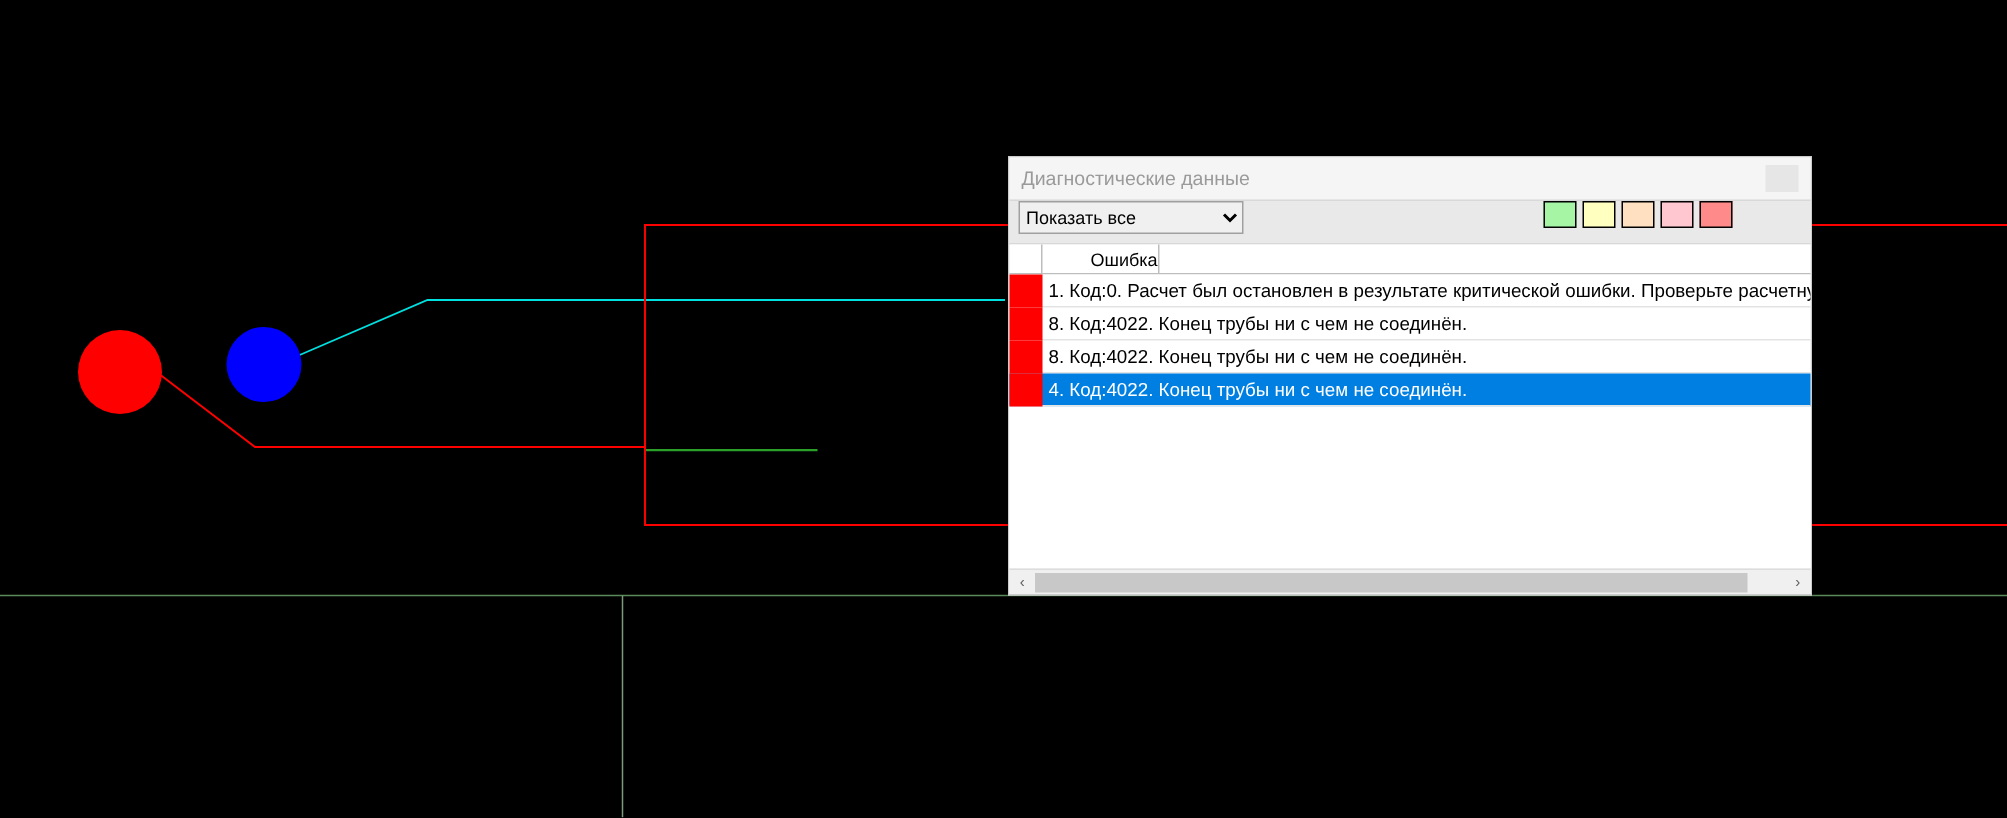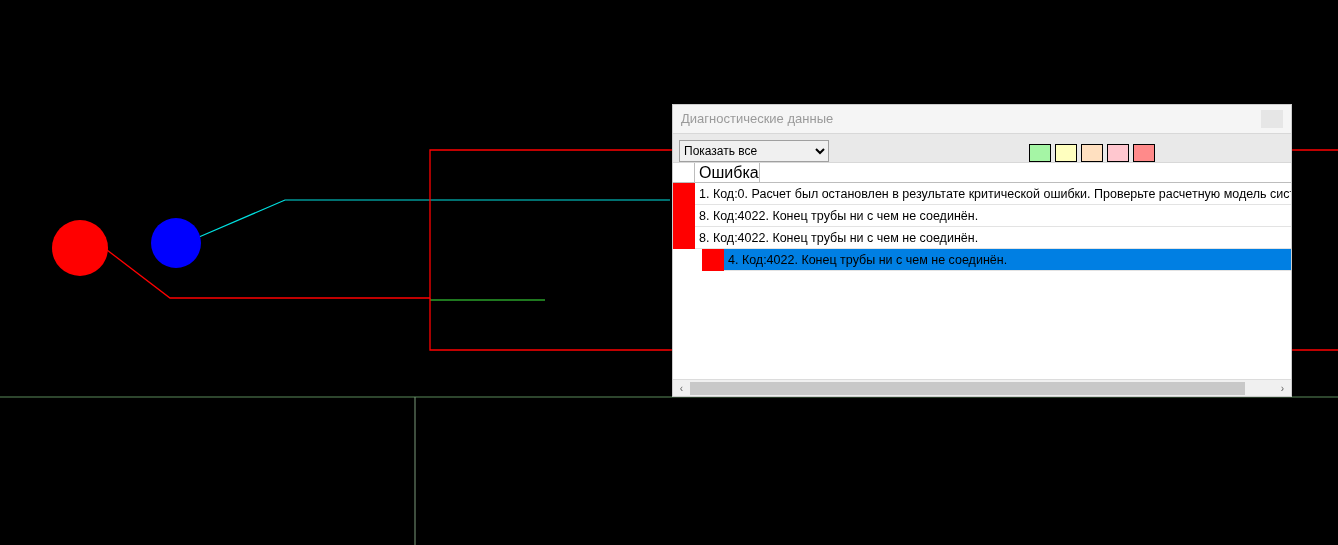--- a/index.html
+++ b/index.html
@@ -10,73 +10,74 @@
   .canvas { position: absolute; inset: 0; }
   .circle { position: absolute; border-radius: 50%; }
   .red-circle { width: 56px; height: 56px; background: #ff0000; left: 52px; top: 220px; }
   .blue-circle { width: 50px; height: 50px; background: #0000ff; left: 151px; top: 218px; }
   svg.overlay { position: absolute; inset: 0; width: 1338px; height: 545px; pointer-events: none; }
 
   
   .diag-window {
     position: absolute;
     left: 672px; top: 104px;
-    width: 620px;
+    width: 536px;
     background: #fff;
     border: 1px solid #ccc;
     box-shadow: 0 0 4px rgba(0,0,0,.3);
   }
   .diag-titlebar {
     height: 28px; line-height: 28px;
     padding: 0 8px;
     color: #9a9a9a;
     background: #f5f5f5;
     display: flex; align-items: center; justify-content: space-between;
   }
   .diag-close {
     width: 22px; height: 18px;
     background: #e6e6e6;
   }
   .diag-toolbar {
     height: 30px;
     background: #e9e9e9;
     border-top: 1px solid #d8d8d8;
     border-bottom: 1px solid #d8d8d8;
-    display: flex; align-items: flex-end;
+    display: flex; align-items: flex-start;
     padding: 0 6px;
     gap: 200px;
   }
   .diag-select {
     width: 150px; height: 22px;
     font-size: 12px;
     background: #f0f0f0;
     border: 1px solid #a0a0a0;
   }
   .legend { display: flex; gap: 4px; }
   .legend-swatch { width: 22px; height: 18px; border: 1px solid #000; }
 
   .diag-header-row {
     display: flex; height: 20px; line-height: 20px;
     border-bottom: 1px solid #bdbdbd;
     background: #fff;
-    font-size: 16px;
+    font-size: 12px;
+    gap: 28px;
   }
   .diag-header-row .col-flag { width: 22px; border-right: 1px solid #bdbdbd; }
   .diag-header-row .col-err { padding-left: 4px; border-right: 1px solid #bdbdbd; flex: 0 0 auto; }
 
   .diag-body { background: #fff; }
   .diag-row {
     display: flex; height: 22px; line-height: 22px;
     border-bottom: 1px solid #e3e3e3;
     font-size: 12.5px;
     cursor: default;
   }
   .diag-row .flag { width: 22px; height: 22px; flex: none; }
   .diag-row .msg { padding-left: 4px; white-space: nowrap; overflow: hidden; flex: 1; }
-  .diag-row.selected { background: #007fe3; color: #000000; margin-left: 29px; }
+  .diag-row.selected { background: #007fe3; color: #ffffff; }
   .flag-red { background: #ff0000; }
 
   .diag-empty { height: 108px; background: #fff; }
 
   .diag-scrollbar {
     height: 17px; background: #f0f0f0;
     display: flex; align-items: stretch;
     border-top: 1px solid #dcdcdc;
   }
   .sb-btn { width: 17px; background: #f0f0f0; display:flex; align-items:center; justify-content:center; color:#606060; font-size:10px; }

